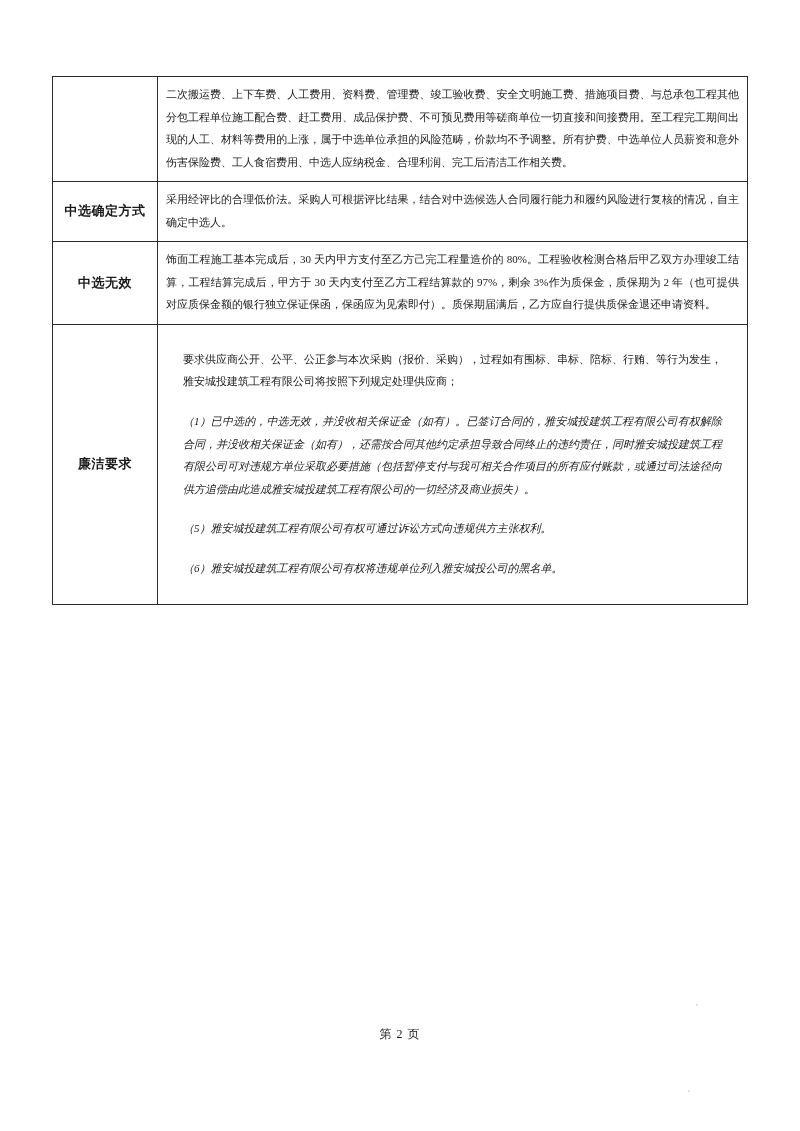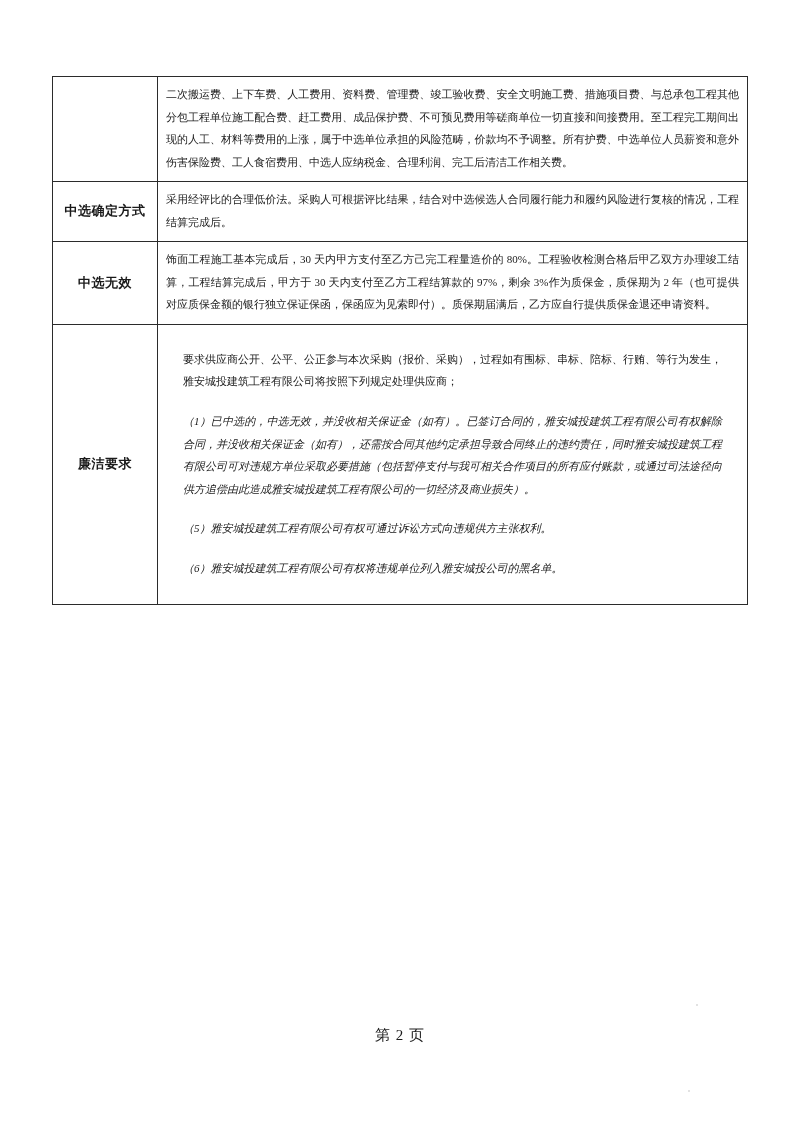--- a/index.html
+++ b/index.html
@@ -62,21 +62,21 @@
   }
   .seg-line {
     line-height: 2.0;
   }
   .footer {
     position: absolute;
     left: 0;
     top: 1026px;
     width: 800px;
     text-align: center;
-    font-size: 15px;
+    font-size: 12px;
     color: #1a1a1a;
     letter-spacing: 1px;
     font-family: "Liberation Serif", "DejaVu Serif", serif;
   }
   .speck {
     position: absolute;
     background: #d8d8d8;
     width: 2px;
     height: 2px;
     border-radius: 50%;
@@ -88,21 +88,21 @@
 <div class="page">
 
   <table class="doc-table">
     <tbody>
       <tr>
         <td class="label-cell"></td>
         <td class="content-cell tall-line">二次搬运费、上下车费、人工费用、资料费、管理费、竣工验收费、安全文明施工费、措施项目费、与总承包工程其他分包工程单位施工配合费、赶工费用、成品保护费、不可预见费用等磋商单位一切直接和间接费用。至工程完工期间出现的人工、材料等费用的上涨，属于中选单位承担的风险范畴，价款均不予调整。所有护费、中选单位人员薪资和意外伤害保险费、工人食宿费用、中选人应纳税金、合理利润、完工后清洁工作相关费。</td>
       </tr>
       <tr>
         <td class="label-cell">中选确定方式</td>
-        <td class="content-cell seg-line">采用经评比的合理低价法。采购人可根据评比结果，结合对中选候选人合同履行能力和履约风险进行复核的情况，工程结算完成后。</td>
+        <td class="content-cell seg-line">采用经评比的合理低价法。采购人可根据评比结果，结合对中选候选人合同履行能力和履约风险进行复核的情况，自主确定中选人。</td>
       </tr>
       <tr>
         <td class="label-cell">中选无效</td>
         <td class="content-cell seg-line">饰面工程施工基本完成后，30 天内甲方支付至乙方己完工程量造价的 80%。工程验收检测合格后甲乙双方办理竣工结算，工程结算完成后，甲方于 30 天内支付至乙方工程结算款的 97%，剩余 3%作为质保金，质保期为 2 年（也可提供对应质保金额的银行独立保证保函，保函应为见索即付）。质保期届满后，乙方应自行提供质保金退还申请资料。</td>
       </tr>
       <tr>
         <td class="label-cell">廉洁要求</td>
         <td class="content-cell tall-line">
           <p class="para">要求供应商公开、公平、公正参与本次采购（报价、采购），过程如有围标、串标、陪标、行贿、等行为发生，雅安城投建筑工程有限公司将按照下列规定处理供应商；</p>
           <p class="para">（1）已中选的，中选无效，并没收相关保证金（如有）。已签订合同的，雅安城投建筑工程有限公司有权解除合同，并没收相关保证金（如有），还需按合同其他约定承担导致合同终止的违约责任，同时雅安城投建筑工程有限公司可对违规方单位采取必要措施（包括暂停支付与我可相关合作项目的所有应付账款，或通过司法途径向供方追偿由此造成雅安城投建筑工程有限公司的一切经济及商业损失）。</p>

